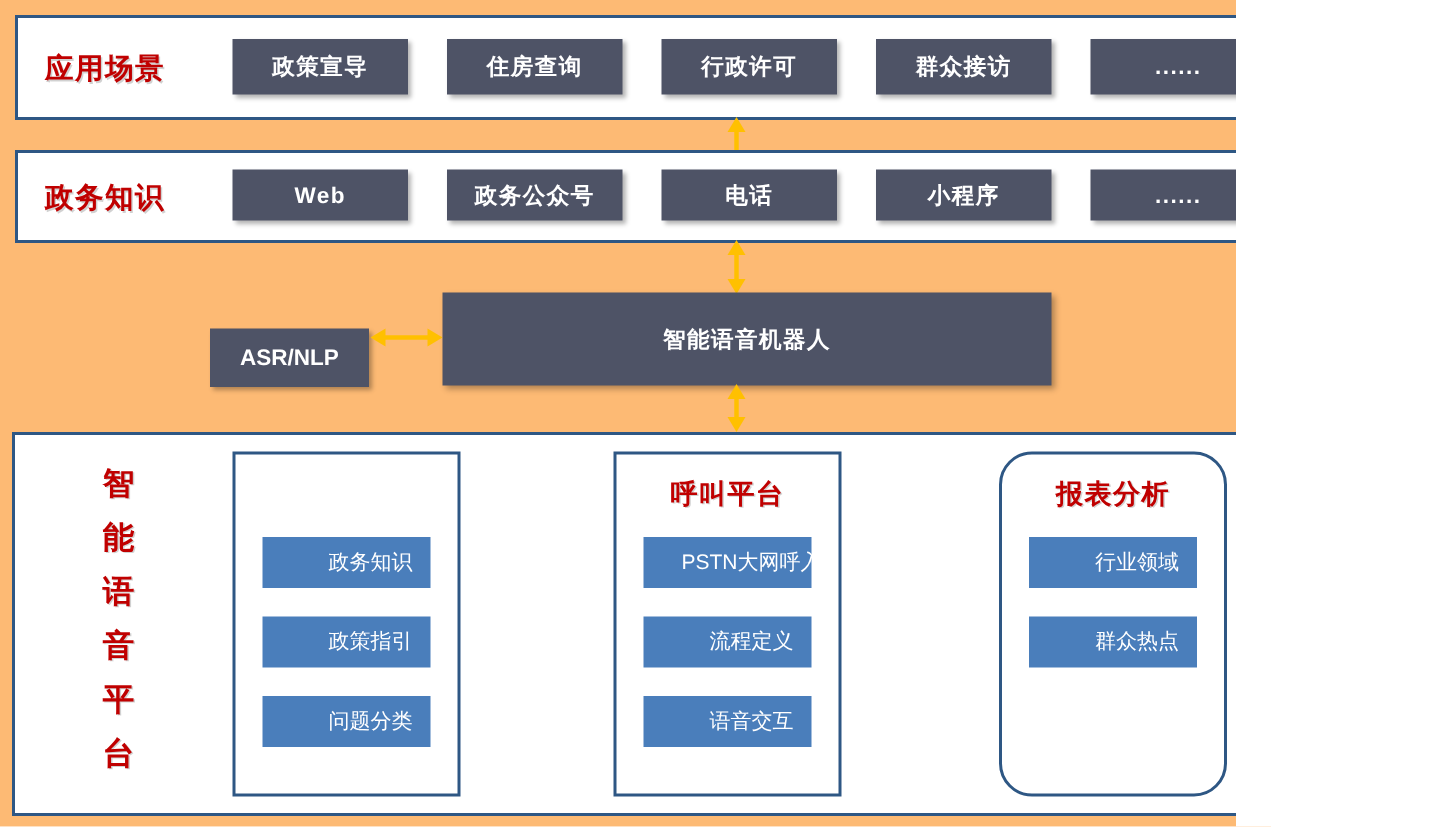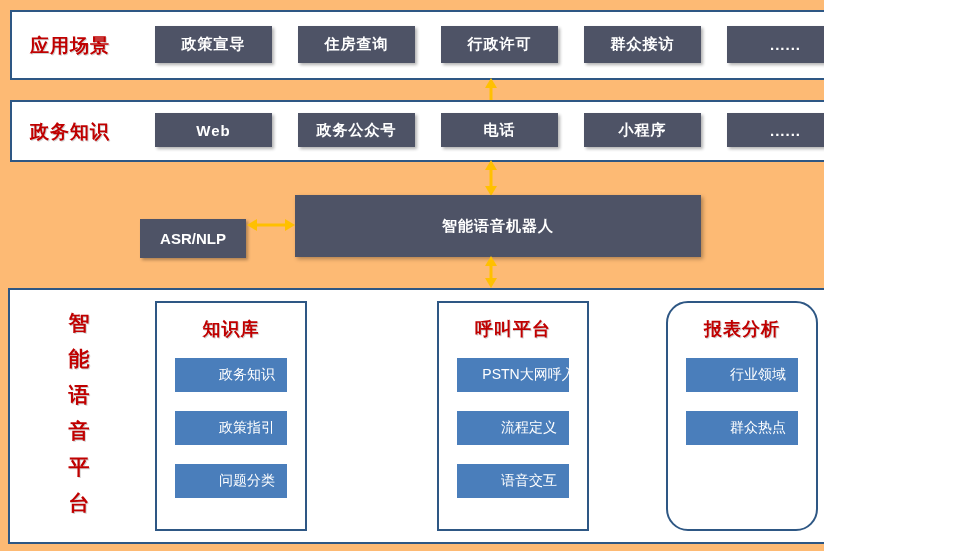--- a/index.html
+++ b/index.html
@@ -122,21 +122,21 @@
   .panel {
     position: absolute;
     box-sizing: border-box;
     border: 2px solid #2e5784;
     background: #ffffff;
     top: 301px;
     width: 152px;
     height: 230px;
   }
   #panel-kb     { left: 155px; }
-  #panel-call   { left: 409px; margin-left: 28px; }
+  #panel-call   { left: 409px; }
   #panel-report { left: 666px; border-radius: 22px; }
 
   .panel-title {
     position: absolute;
     left: 0; right: 0; top: 14px;
     text-align: center;
     color: #c00000;
     font-weight: bold;
     font-size: 18px;
     letter-spacing: 1px;
@@ -218,21 +218,20 @@
   <div id="label-platform">
     <span>智</span>
     <span>能</span>
     <span>语</span>
     <span>音</span>
     <span>平</span>
     <span>台</span>
   </div>
 
   <div class="panel" id="panel-kb">
-    <div class="panel-title">知识库</div>
     <div class="panel-items">
       <div class="blue-item">政务知识</div>
       <div class="blue-item">政策指引</div>
       <div class="blue-item">问题分类</div>
     </div>
   </div>
 
   <div class="panel" id="panel-call">
     <div class="panel-title">呼叫平台</div>
     <div class="panel-items">

